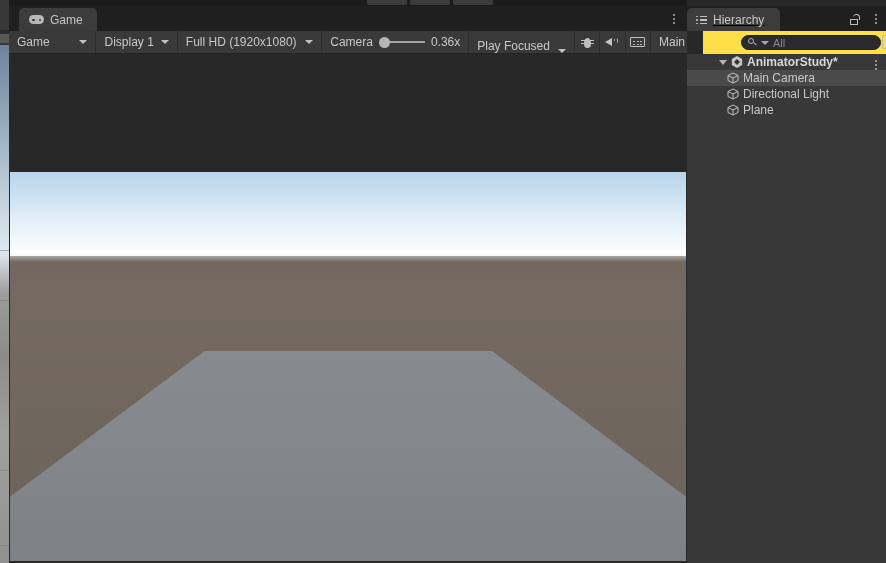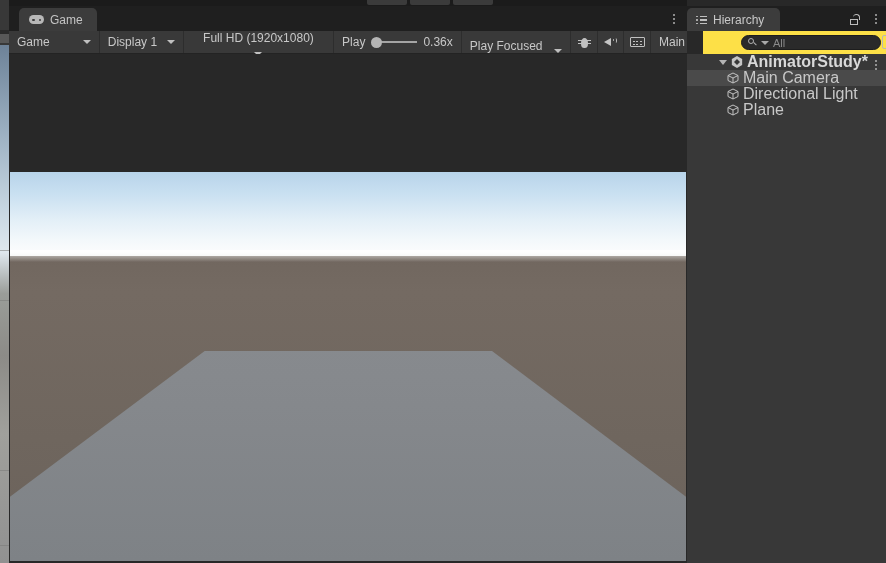--- a/index.html
+++ b/index.html
@@ -74,21 +74,21 @@
   .horizon-haze { position:absolute; left:0; top:78px; width:100%; height:12px;
      background: linear-gradient(to bottom, rgba(255,255,255,0.85), rgba(255,255,255,0)); }
   .plane { position:absolute; left:0; top:0; width:100%; height:389px;
      background: linear-gradient(to bottom, #8f9296 0%, #898c90 30%, #85888c 60%, #7e8286 100%);
      clip-path: polygon(28.8% 46.0%, 71.3% 46.0%, 100% 83.5%, 100% 105.4%, 0% 105.4%, 0% 83.5%); }
 
   
   .hier { position: absolute; left: 687px; top: 0; width: 199px; height: 563px; background: #282828; }
   .hier-tabbar { position:absolute; left:0; top:6px; width:199px; height:25px; background:#1f1f1f; }
   .hier-tab { position:absolute; left:0; top:8px; height:23px; padding: 0 16px 0 9px; background:#3c3c3c;
-     border-radius: 5px 5px 0 0; display:flex; align-items:center; gap:6px; }
+     border-radius: 5px 5px 0 0; display:flex; align-items:center; gap:6px;text-decoration:underline; }
   .hier-tab-label { font-size: 12px; color: #c8c8c8; }
   .hier-ic { width:11px; height:10px; position:relative; }
   .hier-ic i { position:absolute; right:0; height:1.5px; background:#c0c0c0; }
   .hier-ic b { position:absolute; left:0; width:1.5px; height:1.5px; background:#c0c0c0; border-radius:50%; }
   .lock-ic { position:absolute; right:26px; top:14px; width:10px; height:11px; }
   .lock-ic .shack { position:absolute; left:3px; top:0; width:7px; height:6px;
       border:1.5px solid #bcbcbc; border-bottom:none; border-radius:4px 4px 0 0; border-left:none; }
   .lock-ic .bod { position:absolute; left:0; top:4.5px; width:8px; height:6.5px; border:1.5px solid #bcbcbc; }
   .hier-kebab { position:absolute; right:9px; top:14px; }
 
@@ -101,21 +101,21 @@
      border:1px solid #1d1d1d; border-radius:8px; display:flex; align-items:center; padding: 0 6px; gap:4px; }
   .mag { position:relative; width:9px; height:9px; flex:none; }
   .mag .ring { position:absolute; left:0; top:0; width:6px; height:6px; border:1.2px solid #b0b0b0; border-radius:50%; }
   .mag .hdl { position:absolute; left:4.5px; top:5px; width:3.5px; height:1.2px; background:#b0b0b0; transform:rotate(45deg); }
   .search-ph { font-size: 11px; color: #8a8a8a; }
   .ext-btn { position:absolute; right:6px; top:4px; width:14px; height:14px; border:1.3px solid #b8b8b8; border-radius:2px; }
   .ext-btn::after { content:""; position:absolute; left:2.5px; top:2.5px; width:6px; height:6px;
      border-top:1.3px solid #b8b8b8; border-right:1.3px solid #b8b8b8; transform:rotate(0deg); }
 
   .tree { position:absolute; left:0; top:54px; width:199px; bottom:0; background:#383838; }
-  .row { position:relative; height:16px; display:flex; align-items:center; font-size:16px; color:#c8c8c8; }
+  .row { position:relative; height:16px; display:flex; align-items:center; font-size:12px; color:#c8c8c8; }
   .row.scene-row { color:#d8d8d8; font-weight:bold; }
   .row.hovered { background:#4a4a4a; }
   .tri { width:0;height:0;border-left:4.5px solid transparent;border-right:4.5px solid transparent;border-top:5px solid #b4b4b4; margin-left:32px; margin-right:4px;}
   .unity-ic { width:12px; height:12px; position:relative; margin-right:4px; }
   .unity-ic .hex { position:absolute; left:0; top:0; width:12px; height:12px; background:#c5c5c5;
      clip-path: polygon(50% 0%, 93% 25%, 93% 75%, 50% 100%, 7% 75%, 7% 25%); }
   .unity-ic .inner { position:absolute; left:3px; top:3px; width:6px; height:6px; background:#383838;
      clip-path: polygon(50% 0%, 100% 50%, 50% 100%, 0% 50%); }
   .cube-ic { width:12px; height:12px; position:relative; margin-left:40px; margin-right:4px; flex:none; }
   .cube-ic svg { display:block; }
@@ -162,26 +162,26 @@
 
     <div class="gtoolbar">
       <div class="tool-item" style="width:95px;">
         <span style="flex:1">Game</span>
         <span class="caret"></span>
       </div>
       <div class="tool-item" style="width:88px;">
         <span style="flex:1">Display 1</span>
         <span class="caret"></span>
       </div>
-      <div class="tool-item" style="width:158px;flex-direction:column;">
+      <div class="tool-item" style="width:158px;">
         <span style="flex:1">Full HD (1920x1080)</span>
         <span class="caret"></span>
       </div>
       <div class="scale-wrap">
-        <span>Play</span>
+        <span>Camera</span>
         <span class="slider">
           <span class="track"></span>
           <span class="knob"></span>
         </span>
         <span>0.36x</span>
       </div>
       <div class="tool-item" style="width:115px;align-items:flex-end;">
         <span style="flex:1">Play Focused</span>
         <span class="caret"></span>
       </div>

